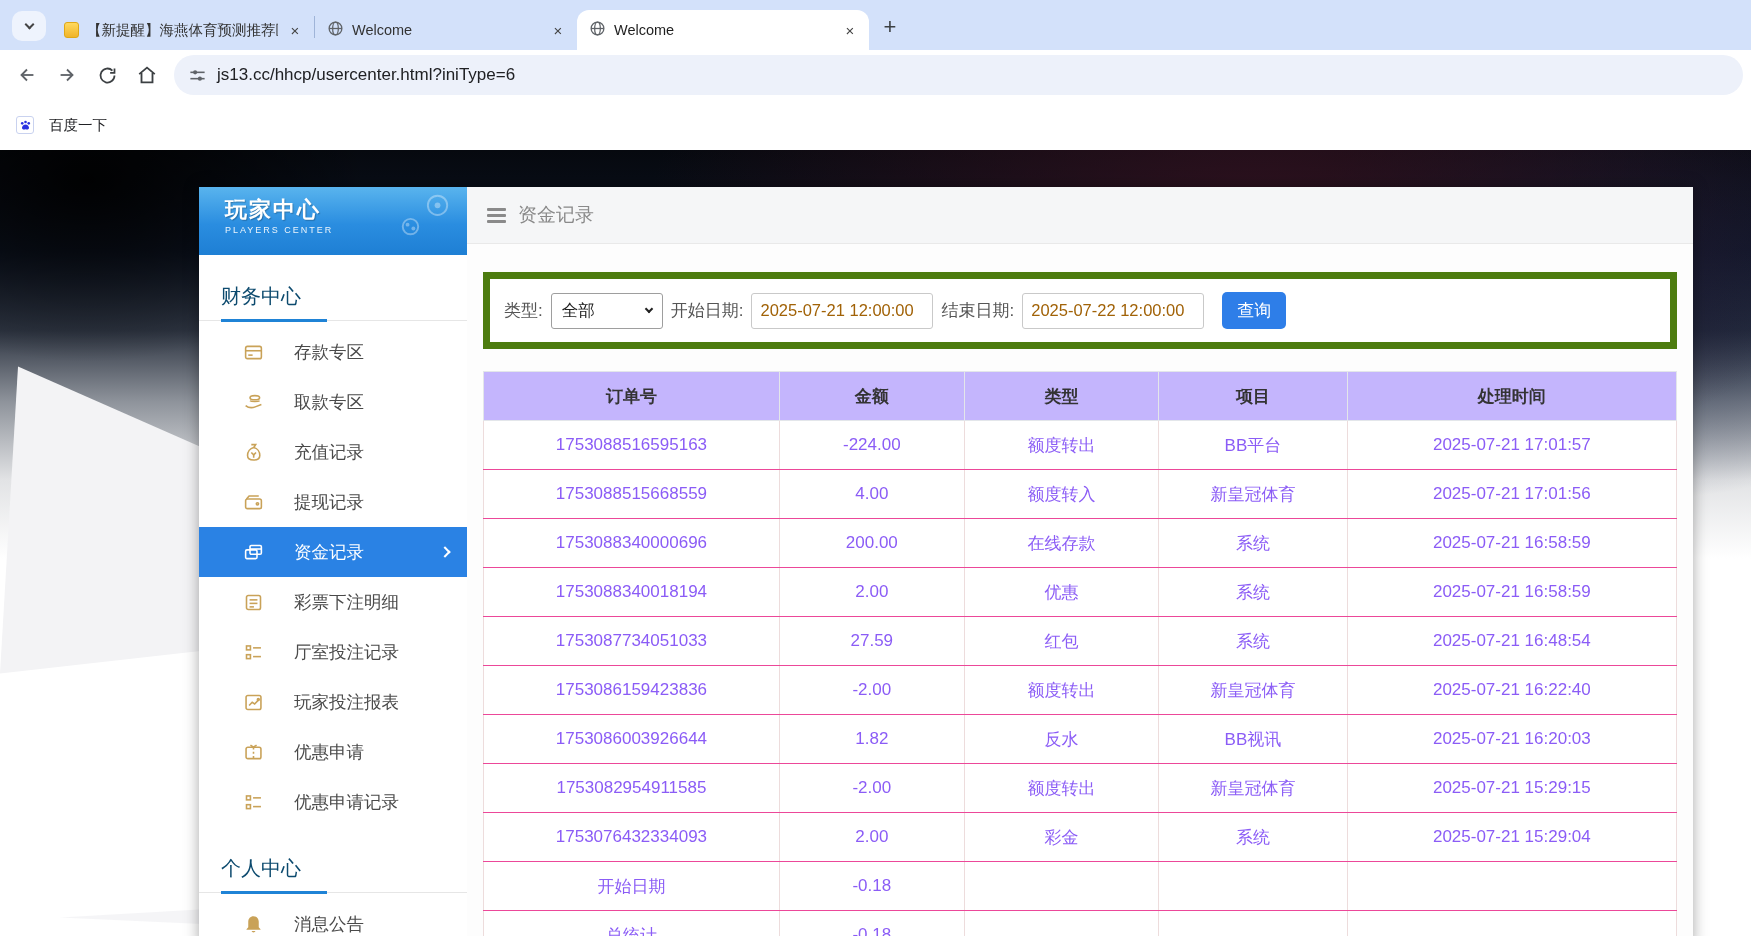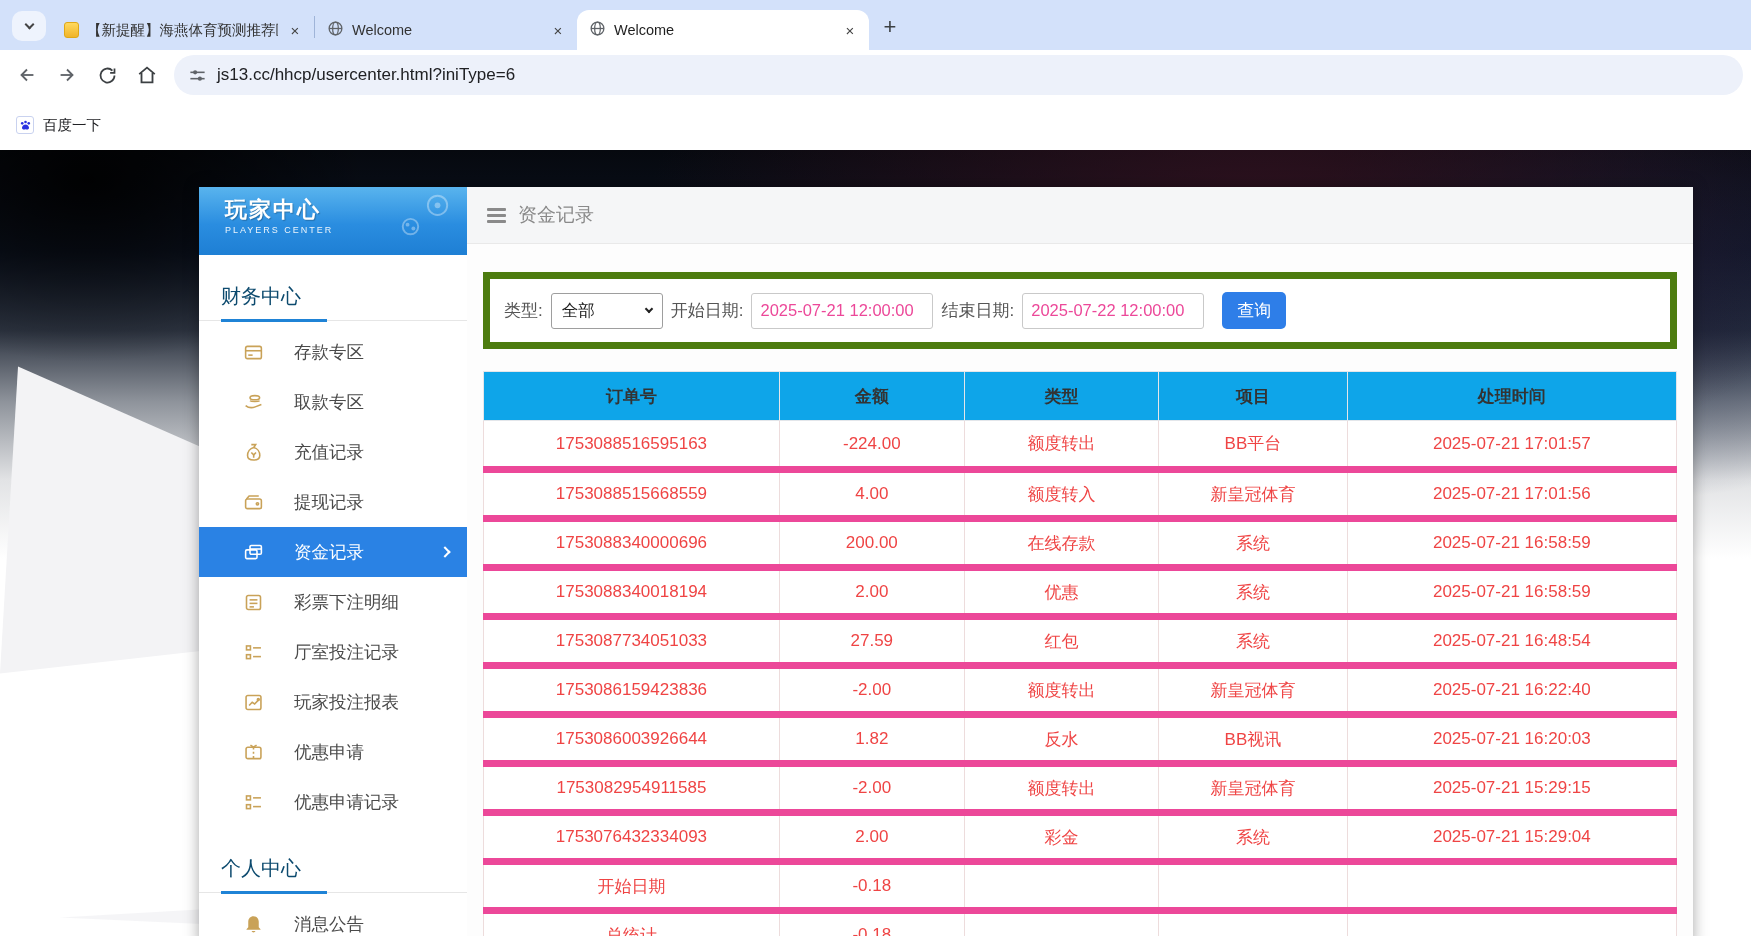--- a/index.html
+++ b/index.html
@@ -18,21 +18,21 @@
   .favicon { width:17px; height:17px; flex:none; }
   .note-icon { width:15px; height:16px; background:linear-gradient(180deg,#ffd95e,#f0b429); border-radius:3px; border:1px solid #e0a816; }
   .newtab { width:30px; height:30px; margin:0 0 8px 6px; border:none; background:transparent; font-size:22px; color:#3c4043; cursor:pointer; }
 
   .toolbar { height:50px; background:#fff; display:flex; align-items:center; padding:0 8px; gap:2px; }
   .nav-btn { width:38px; height:38px; border:none; background:transparent; display:flex; align-items:center; justify-content:center; cursor:pointer; }
   .omnibox { flex:1; height:40px; margin-left:6px; background:#edf1fa; border-radius:20px; display:flex; align-items:center; padding:0 14px; gap:10px; }
   .omnibox .url { font-size:17px; color:#202124; }
 
   .bookmarks { height:50px; background:#fff; display:flex; align-items:center; padding:0 16px; gap:8px; }
-  .bookmark { display:flex; align-items:center; gap:9px; font-size:14.5px; color:#202124; cursor:pointer; }
+  .bookmark { display:flex; align-items:center; gap:15px; font-size:14.5px; color:#202124; cursor:pointer; }
   .paw { width:18px; height:18px; border:1px solid #c9d2ef; border-radius:3px; background:#fff; display:flex; align-items:center; justify-content:center; }
 
   
   .page { position:relative; height:786px; overflow:hidden;
     background:
       radial-gradient(900px 420px at 72% 60px, rgba(52,18,32,.85), rgba(52,18,32,0) 68%),
       radial-gradient(520px 300px at 93% 140px, rgba(18,30,58,.8), rgba(18,30,58,0) 70%),
       radial-gradient(400px 260px at 5% 30px, rgba(0,0,0,.9), rgba(0,0,0,0) 70%),
       linear-gradient(180deg,#06090f 0%, #0d1422 13%, #2e3542 23%, #8e939b 32%, #e2e3e5 42%, #ffffff 52%);
   }
@@ -63,28 +63,28 @@
   .main { flex:1; display:flex; flex-direction:column; background:#fdfdfd; min-width:0; }
   .main-header { height:57px; flex:none; background:#f5f6f7; border-bottom:1px solid #e9e9e9; display:flex; align-items:center; gap:12px; padding-left:20px; color:#8a8a8a; }
   .hamburger { width:19px; display:flex; flex-direction:column; gap:3px; }
   .hamburger span { height:3px; background:#8a8a8a; border-radius:1px; }
   .main-title { font-size:19px; }
 
   .filterbar { margin:28px 16px 0 16px; border:7px solid #4d7c0f; background:#fff; padding:13px 14px; display:flex; align-items:center; gap:8px; }
   .f-label { font-size:17px; color:#555; }
   .f-select { width:112px; height:36px; border:1px solid #9e9e9e; border-radius:3px; background:#fff; display:flex; align-items:center; justify-content:space-between; padding:0 10px; font-size:16.5px; color:#222; cursor:pointer; }
   .f-select .chev { border-color:#222; width:6px; height:6px; }
-  .f-input { width:182px; height:36px; border:1px solid #c9c9c9; border-radius:3px; font-size:16.5px; color:#ec4899; padding:0 8px; font-family:"Liberation Sans","DejaVu Sans",sans-serif; }
+  .f-input { width:182px; height:36px; border:1px solid #c9c9c9; border-radius:3px; font-size:16.5px; color:#a16207; padding:0 8px; font-family:"Liberation Sans","DejaVu Sans",sans-serif; }
   .f-btn { width:64px; height:37px; margin-left:10px; border:none; border-radius:5px; background:#2e7ee8; color:#fff; font-size:17px; cursor:pointer; }
 
   .tablewrap { margin:22px 16px 0 16px; }
   table { width:100%; border-collapse:collapse; table-layout:fixed; }
   th, td { height:49px; text-align:center; font-size:17px; border:1px solid #eddcdc; border-top:none; white-space:nowrap; overflow:hidden; }
-  thead th { background:#0ea5e9; color:#333; font-weight:bold; border:1px solid #e3e6ea; }
-  tbody td { color:#ef4444; border-bottom:7px solid #ec4899; background:#fff; }
+  thead th { background:#c4b5fd; color:#333; font-weight:bold; border:1px solid #e3e6ea; }
+  tbody td { color:#8b5cf6; border-bottom:1px solid #ec4899; background:#fff; }
   tbody tr:first-child td { border-top:1px solid #eddcdc; }
 </style>
 </head>
 <body>
 
 <div class="tabstrip">
   <button class="tab-search">
       <span class="chev"></span>
     </button>
   <div class="tabs" id="tabs">

